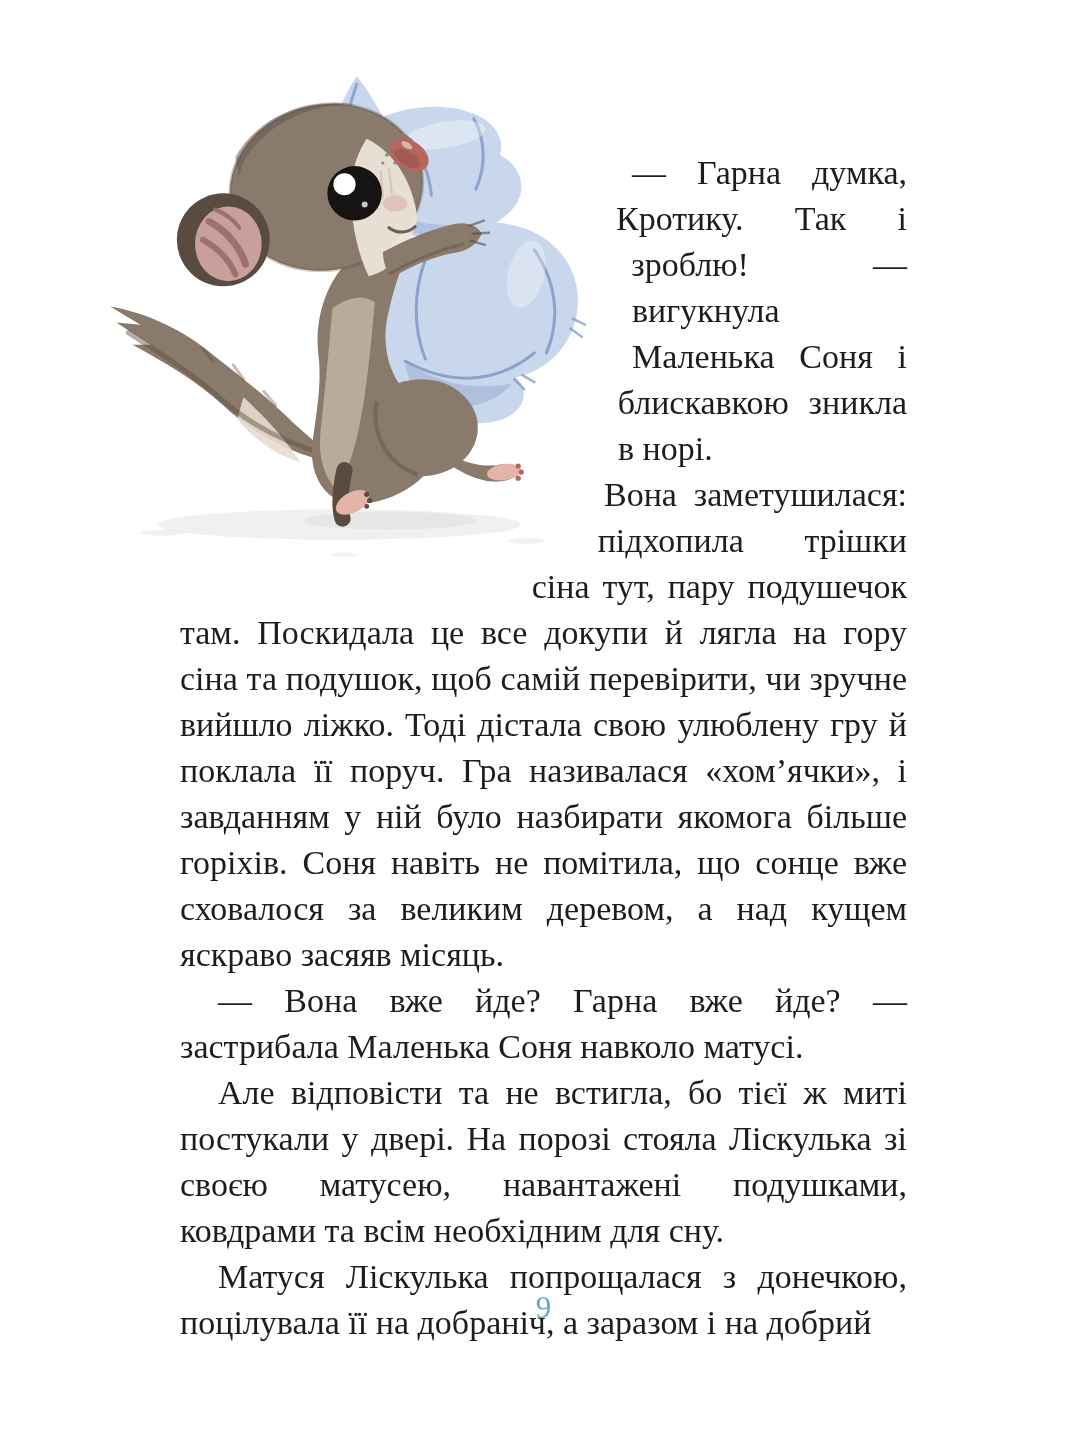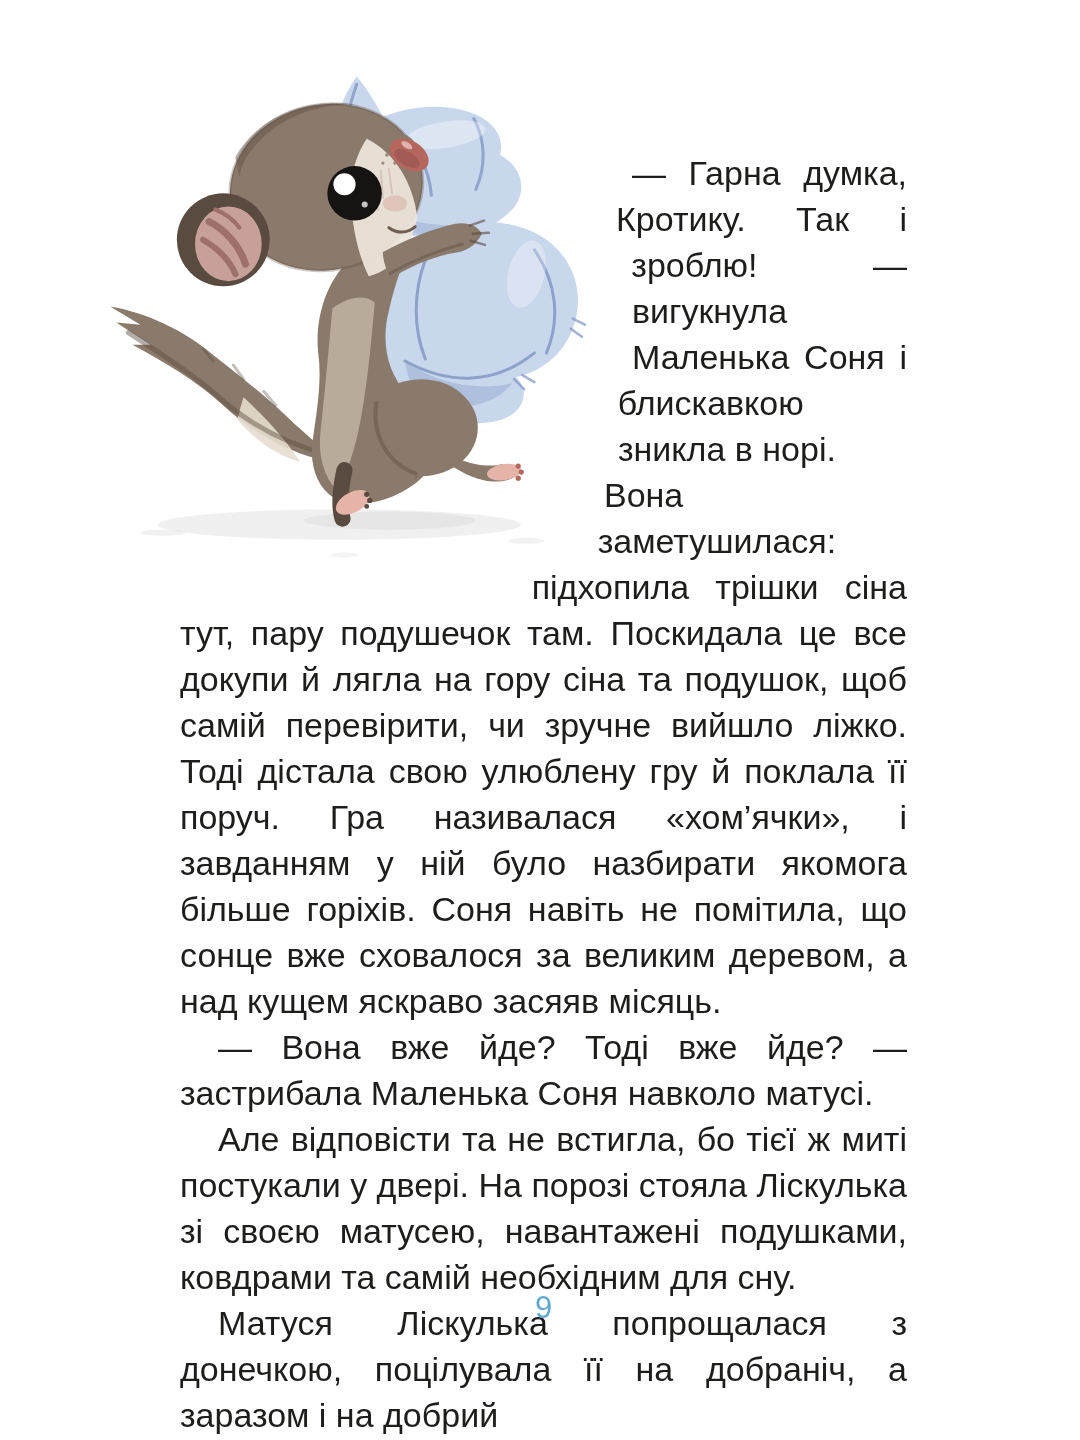--- a/index.html
+++ b/index.html
@@ -19,21 +19,21 @@
     --pillow-mid:#a4b7da;
     --pillow-crease:#7e93c2;
     --shadow:#e3e3e3;
   }
   *{box-sizing:border-box}
   html,body{margin:0;padding:0;background:#fff}
   .page{
     position:relative;
     width:1080px;height:1440px;
     background:var(--page-bg);
-    font-family:Liberation Sans, sans-serif;
+    font-family:Liberation Serif, serif;
     overflow:hidden;
   }
   .illustration{
     position:absolute;left:92px;top:58px;
     width:505px;height:505px;
   }
   .text-col{
     position:absolute;left:180px;top:150px;width:727px;
     color:var(--text);
     font-size:34px;line-height:46px;
@@ -209,20 +209,20 @@
                C291,210 288,200 288,192 Z" style="fill:var(--fur-mid)"></path>
       <path d="M294,214 C318,200 344,190 368,184" style="stroke:var(--fur-dark)" stroke-width="3" fill="none" opacity="0.4"></path>
       <path d="M374,166 l14,-5 M377,174 l16,-1 M375,181 l14,4" style="stroke:var(--fur-dark)" stroke-width="2.5" opacity="0.6" stroke-linecap="round"></path>
     </g>
   </svg>
 
   <div class="text-col">
     <div class="wrap-spacer"></div>
     <p class="p1">— Гарна думка, Кротику. Так і зроблю! — вигукнула Маленька Соня і блискавкою зникла в норі.</p>
     <p class="p2">Вона заметушилася: підхопила трішки сіна тут, пару подушечок там. Поскидала це все докупи й лягла на гору сіна та подушок, щоб самій перевірити, чи зручне вийшло ліжко. Тоді дістала свою улюблену гру й поклала її поруч. Гра називалася «хом’ячки», і завданням у ній було назбирати якомога більше горіхів. Соня навіть не помітила, що сонце вже сховалося за великим деревом, а над кущем яскраво засяяв місяць.</p>
-    <p>— Вона вже йде? Тоді вже йде? — застрибала Маленька Соня навколо матусі.</p>
-    <p>Але відповісти та не встигла, бо тієї ж миті постукали у двері. На порозі стояла Ліскулька зі своєю матусею, навантажені подушками, ковдрами та самій необхідним для сну.</p>
+    <p>— Вона вже йде? Гарна вже йде? — застрибала Маленька Соня навколо матусі.</p>
+    <p>Але відповісти та не встигла, бо тієї ж миті постукали у двері. На порозі стояла Ліскулька зі своєю матусею, навантажені подушками, ковдрами та всім необхідним для сну.</p>
     <p>Матуся Ліскулька попрощалася з донечкою, поцілувала її на добраніч, а заразом і на добрий</p>
   </div>
 
   <div class="page-number">9</div>
 
 </div>
 
 </body></html>

